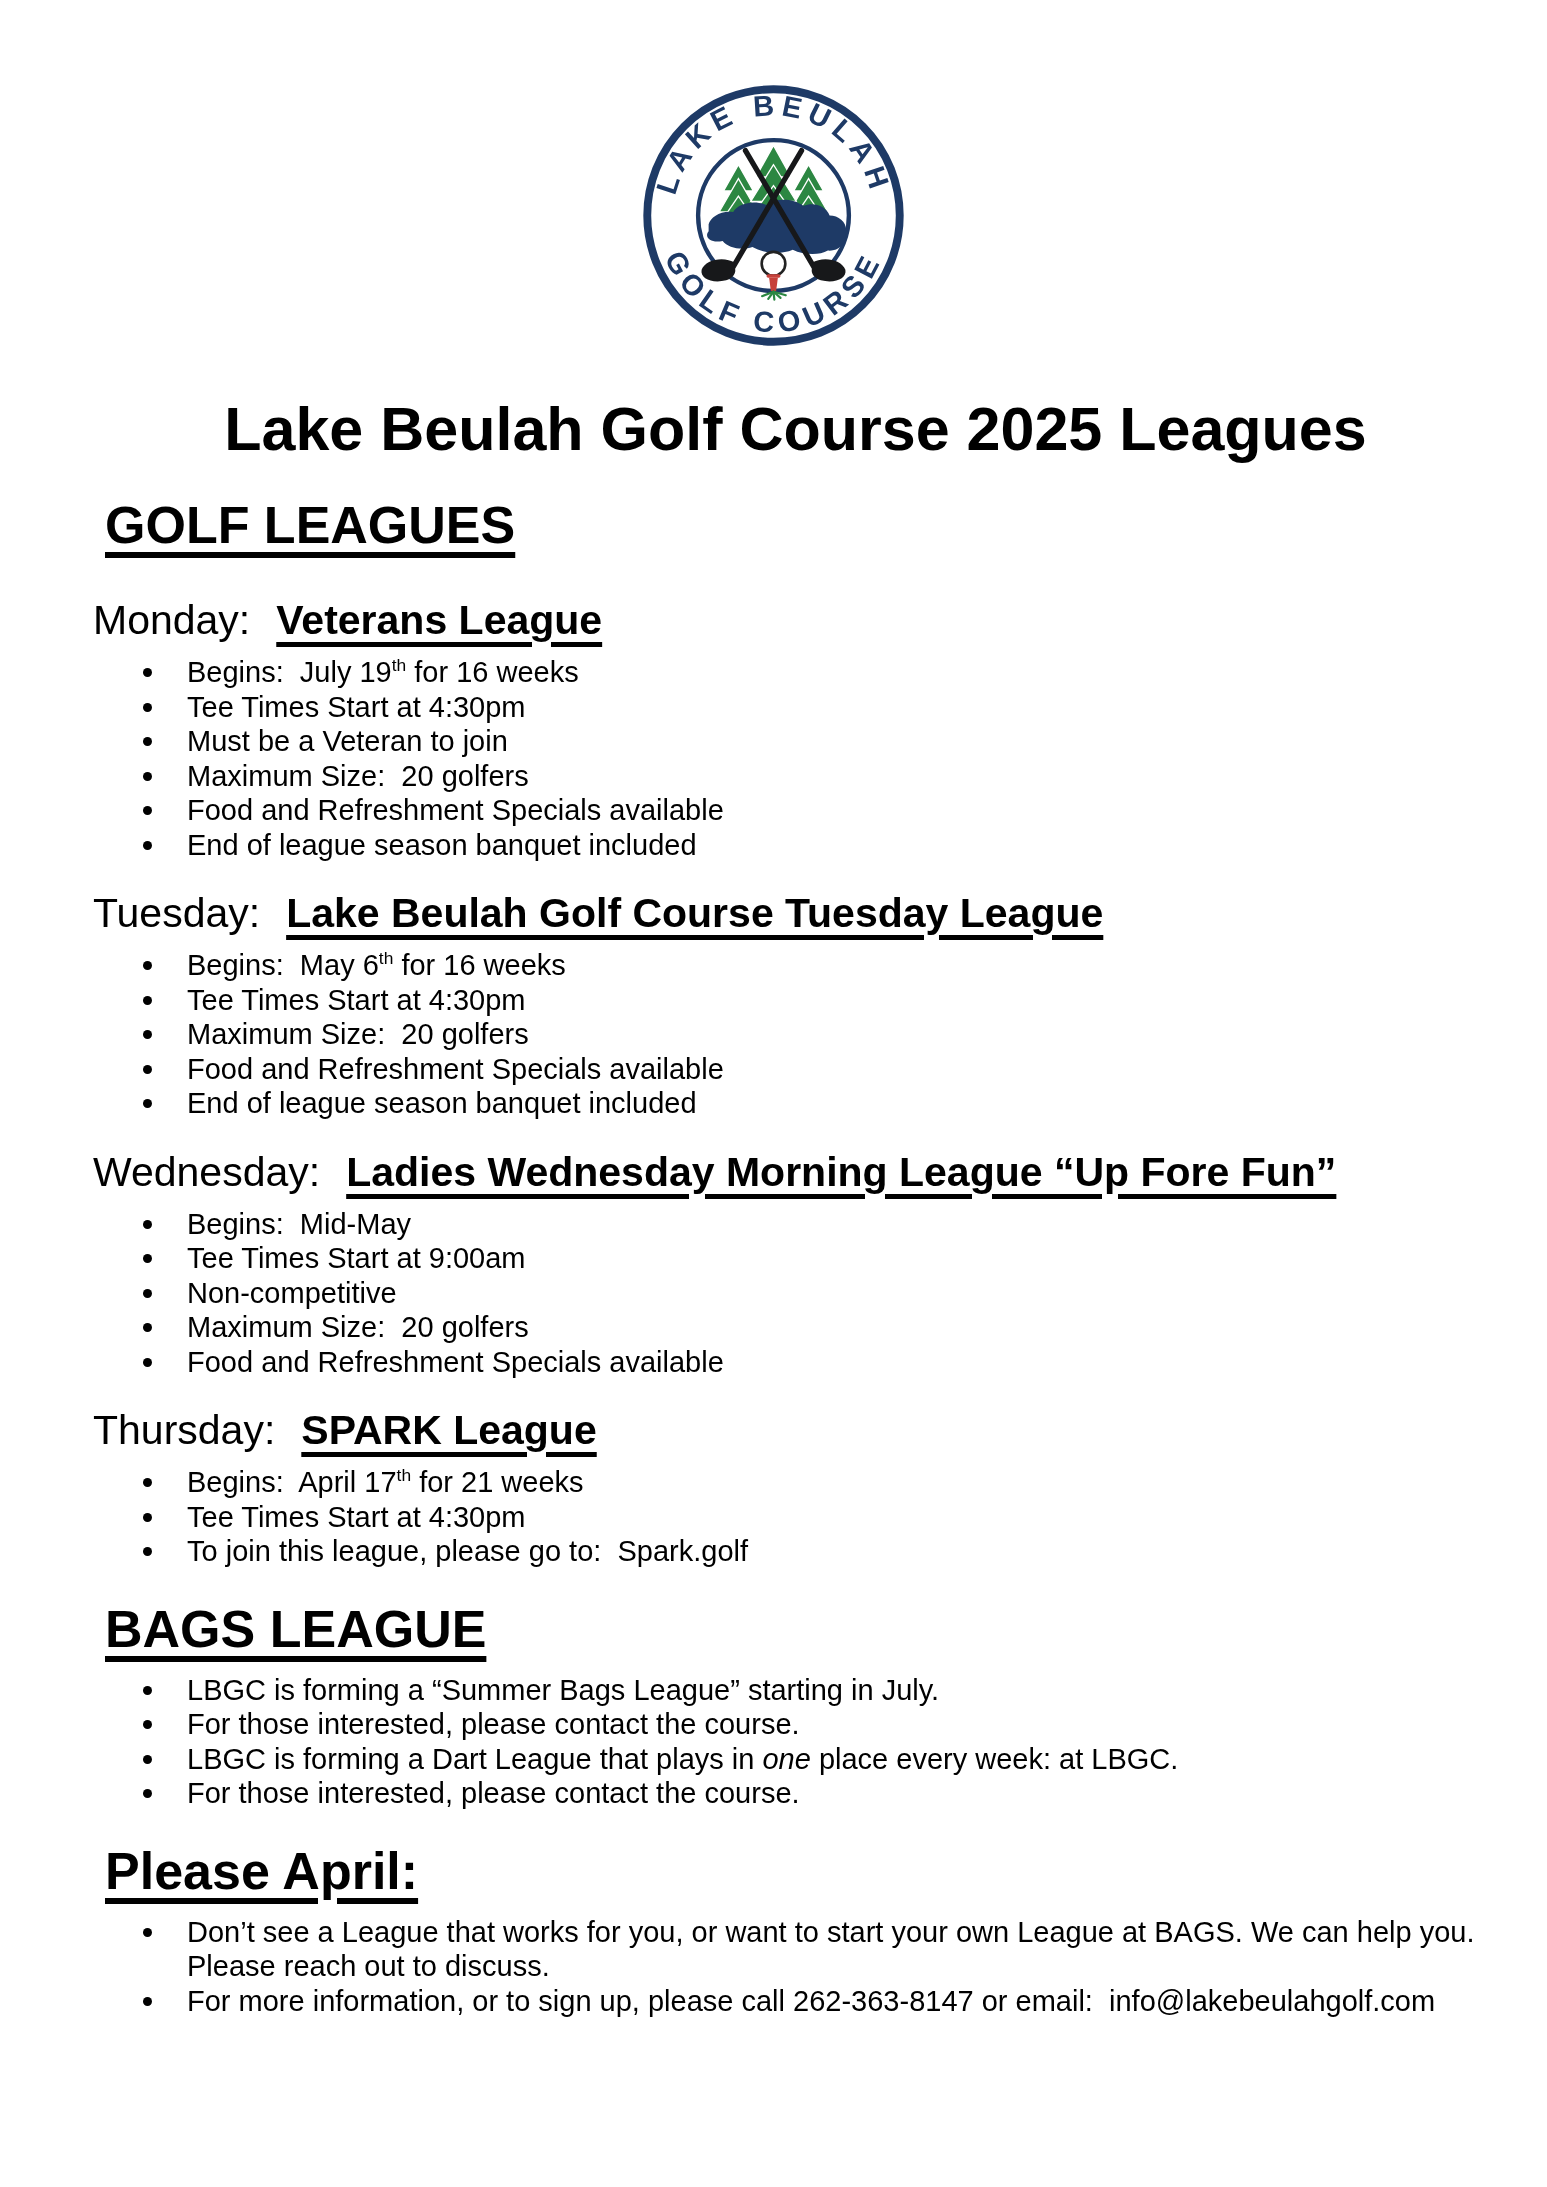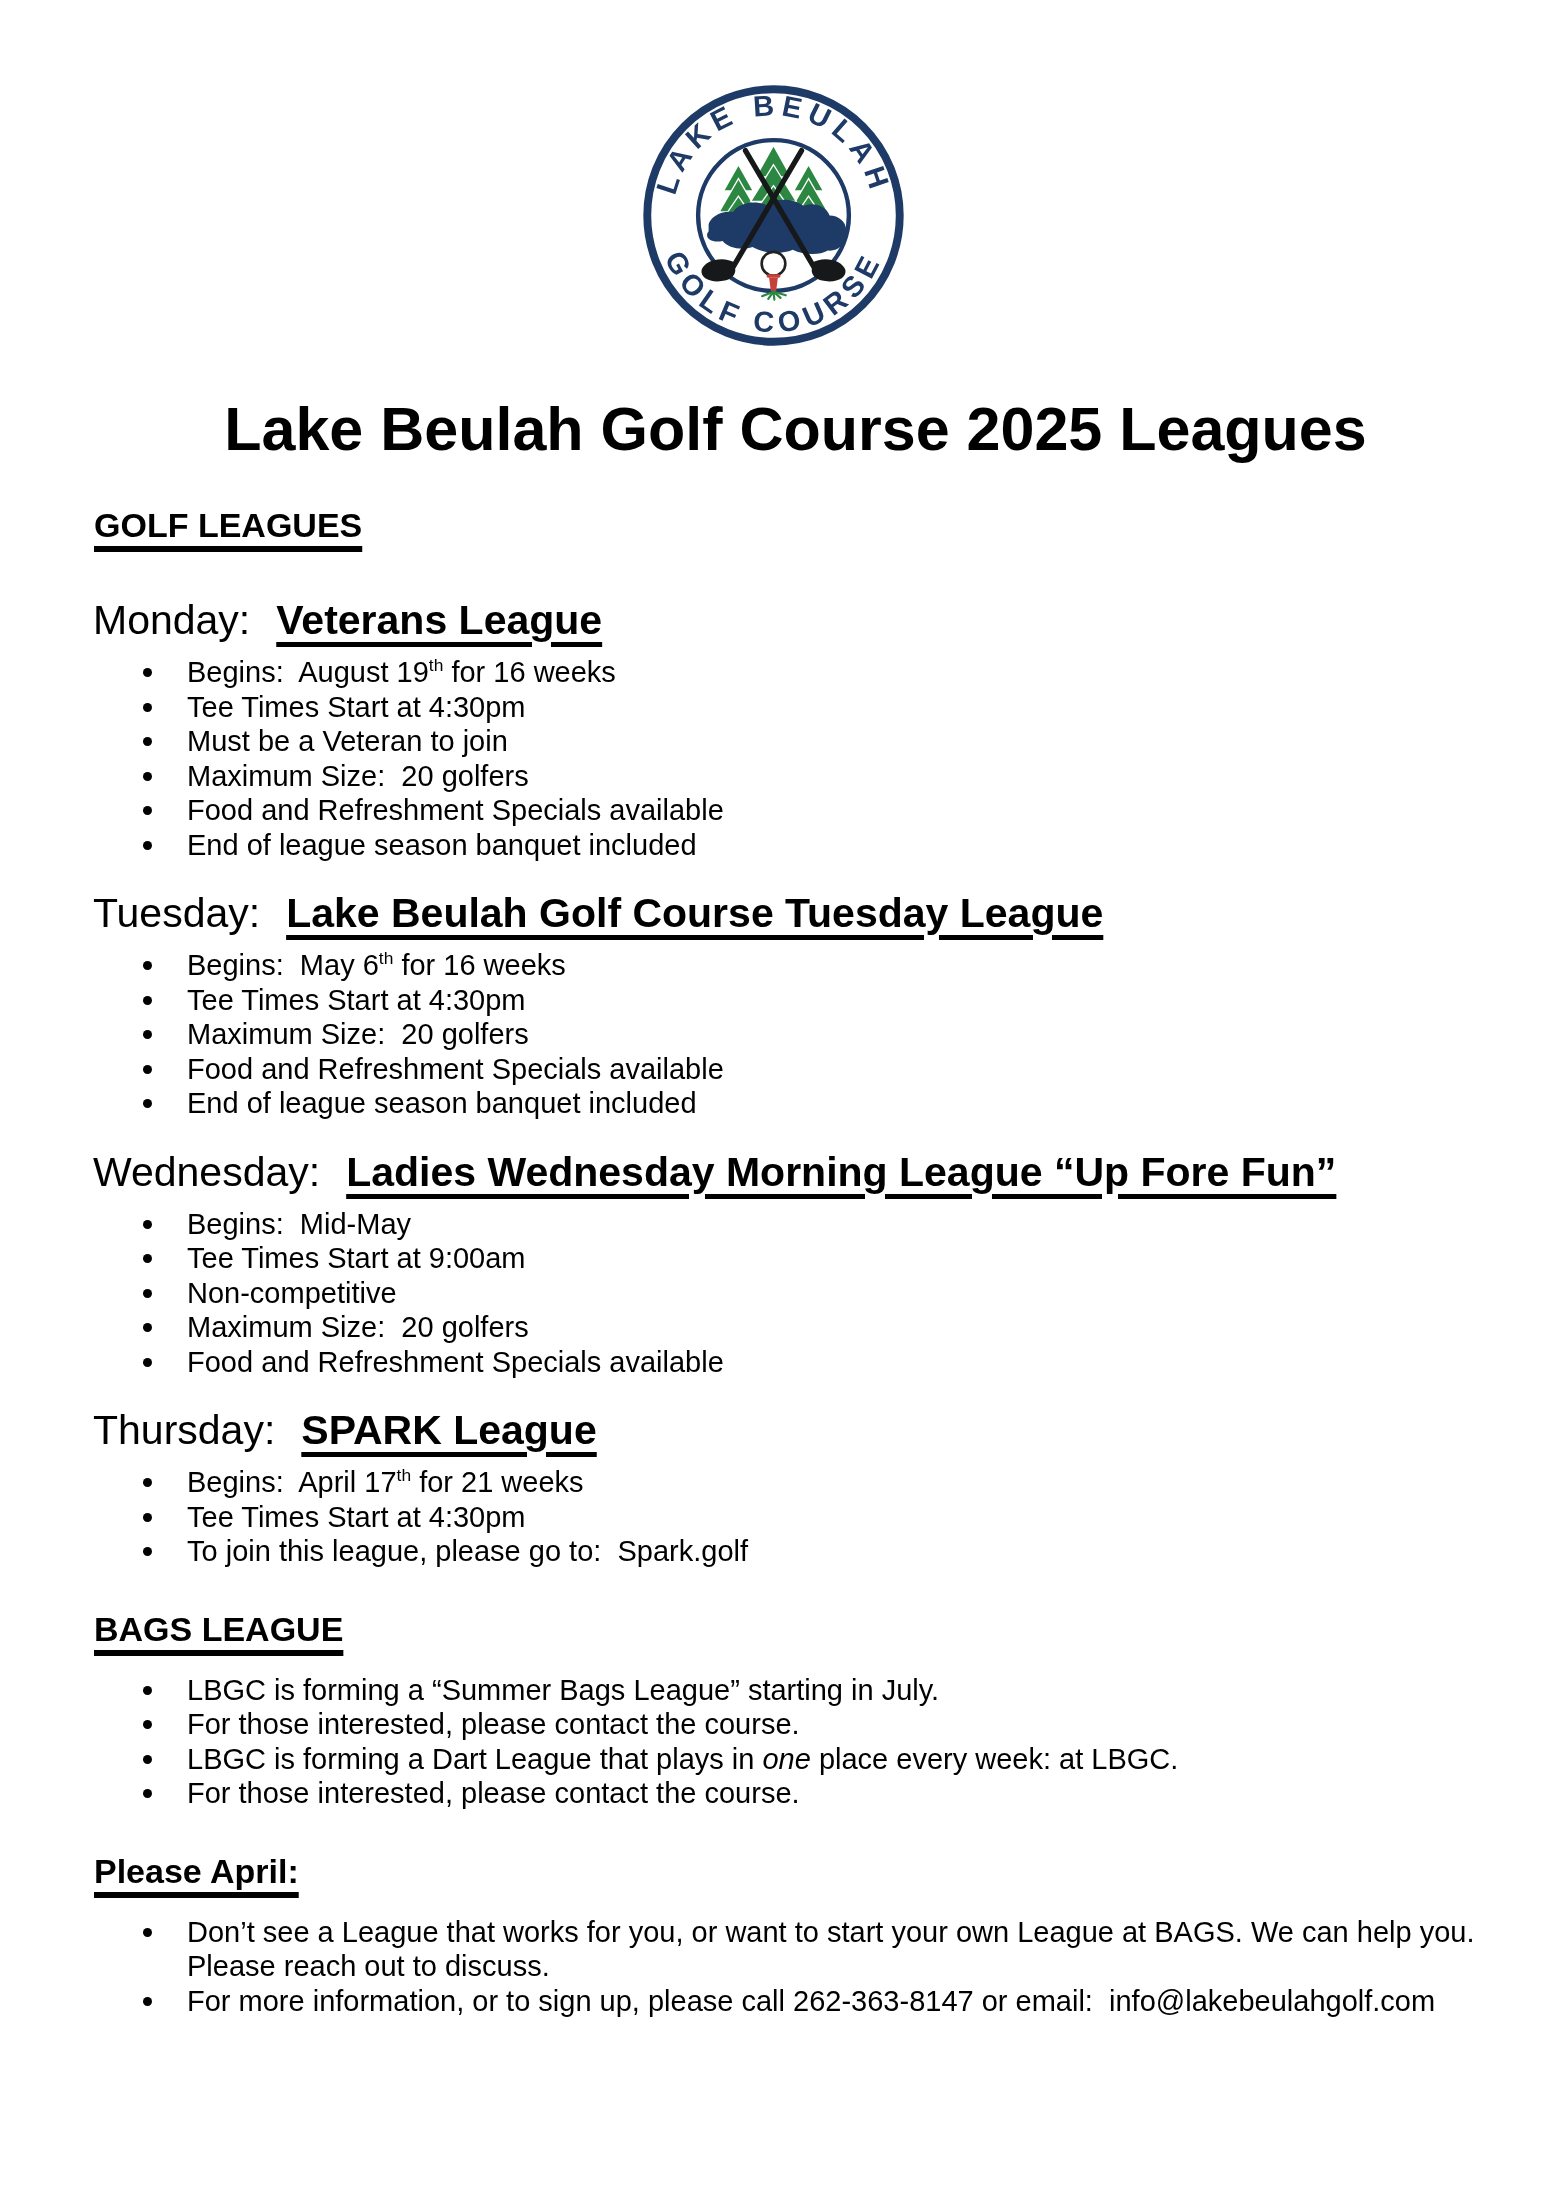--- a/index.html
+++ b/index.html
@@ -18,23 +18,23 @@
     text-align:center;
     font-size:61px; font-weight:bold;
     line-height:72px;
     margin:46px 0 0 0;
     padding-left:44px;
   }
 
   main { padding:0 56px 0 93px; }
 
   h2.section-heading {
-    font-size:34px; font-weight:bold;
+    font-size:52px; font-weight:bold;
     line-height:52px;
-    margin:34px 0 18px 1px;
+    margin:34px 0 18px 12px;
     text-decoration:underline;
     text-decoration-thickness:6px;
     text-underline-offset:9px;
     display:inline-block;
   }
   section { display:block; }
   h3.league-heading {
     font-size:41px; font-weight:normal;
     line-height:50px;
     margin:26px 0 10px 0;
@@ -136,21 +136,21 @@
 
   <h1 class="page-title">Lake Beulah Golf Course 2025 Leagues</h1>
 
   <main>
       <section>
         <div><h2 class="section-heading">GOLF LEAGUES</h2></div>
       </section>
       <section>
         <h3 class="league-heading"><span class="day">Monday:</span><span class="league-name">Veterans League</span></h3>
         <ul class="bullet-list">
-          <li><span>Begins:  August 19</span><sup>th</sup><span> for 16 weeks</span></li>
+          <li><span>Begins:  July 19</span><sup>th</sup><span> for 16 weeks</span></li>
           <li><span>Tee Times Start at 4:30pm</span></li>
           <li><span>Must be a Veteran to join</span></li>
           <li><span>Maximum Size:  20 golfers</span></li>
           <li><span>Food and Refreshment Specials available</span></li>
           <li><span>End of league season banquet included</span></li>
         </ul>
       </section>
       <section>
         <h3 class="league-heading"><span class="day">Tuesday:</span><span class="league-name">Lake Beulah Golf Course Tuesday League</span></h3>
         <ul class="bullet-list">

